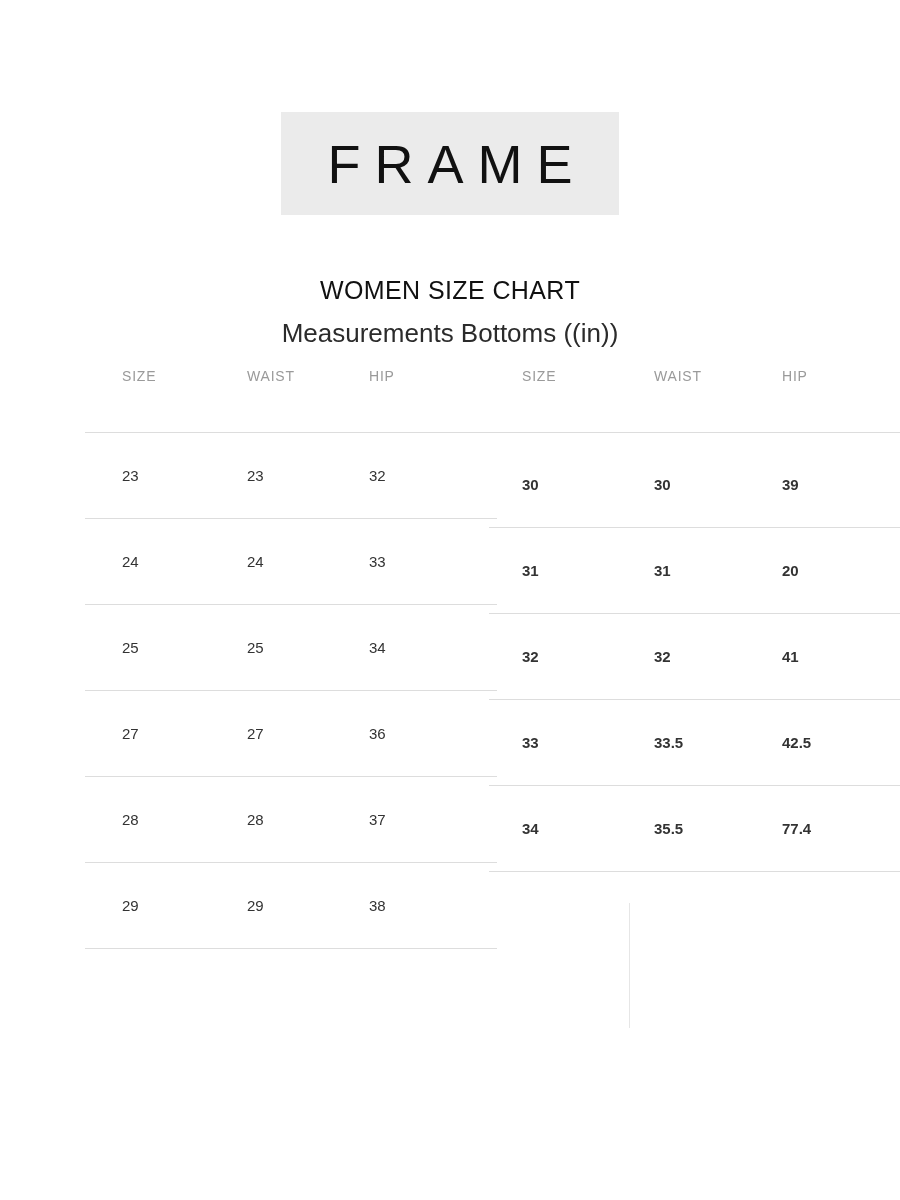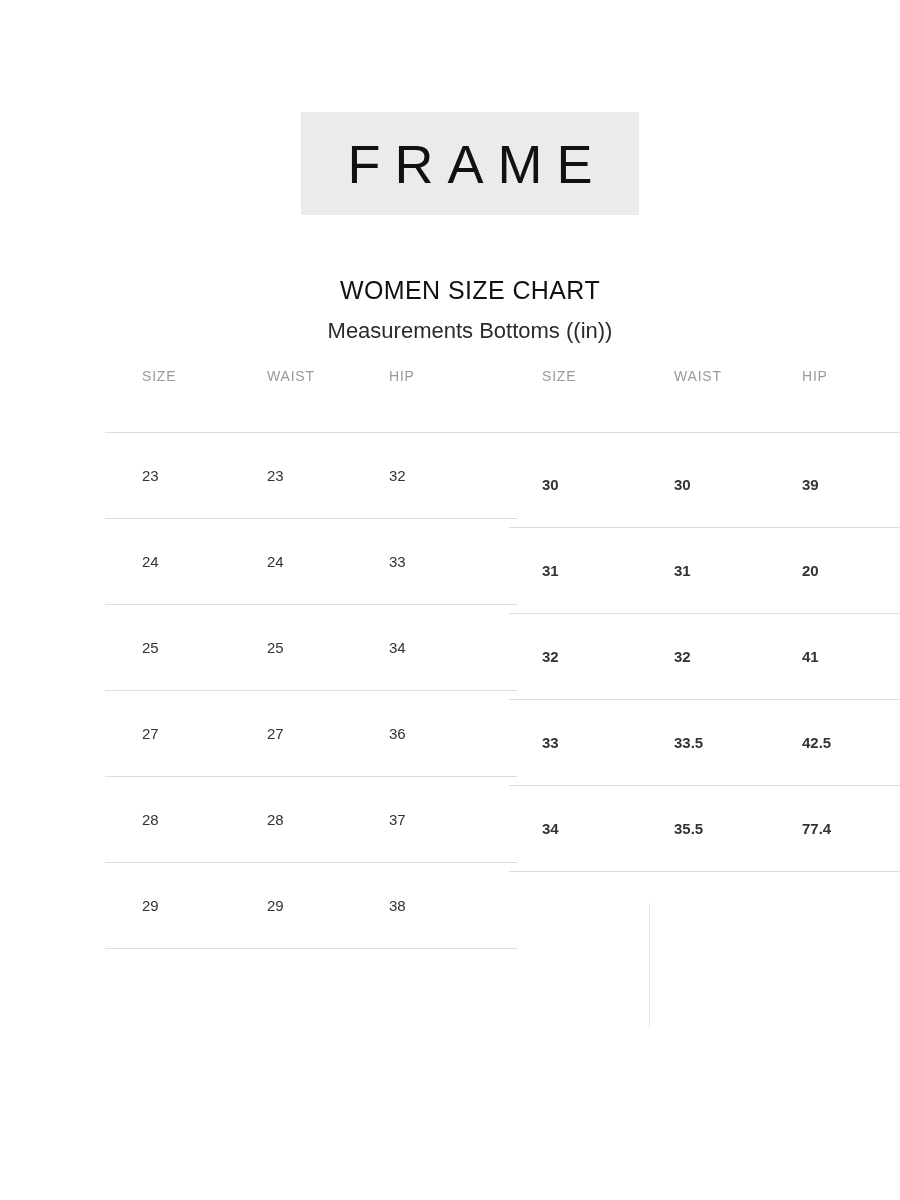--- a/index.html
+++ b/index.html
@@ -14,21 +14,20 @@
     color: #1a1a1a;
     position: relative;
     overflow: hidden;
   }
 
   .page {
     width: 824px;
     height: 1200px;
     position: relative;
     box-sizing: border-box;
-    margin-left: 20px;
   }
 
   
   .logo-block {
     position: absolute;
     left: 281px;
     top: 112px;
     width: 338px;
     height: 103px;
     background: #ebebeb;
@@ -57,21 +56,21 @@
     font-weight: normal;
     letter-spacing: 0.4px;
     color: #111111;
   }
   .chart-subtitle {
     position: absolute;
     left: 0;
     top: 318px;
     width: 900px;
     text-align: center;
-    font-size: 22px;
+    font-size: 26px;
     font-weight: 400;
     color: #2b2b2b;
   }
 
   
   .tables {
     position: absolute;
     left: 0;
     top: 368px;
     width: 900px;

